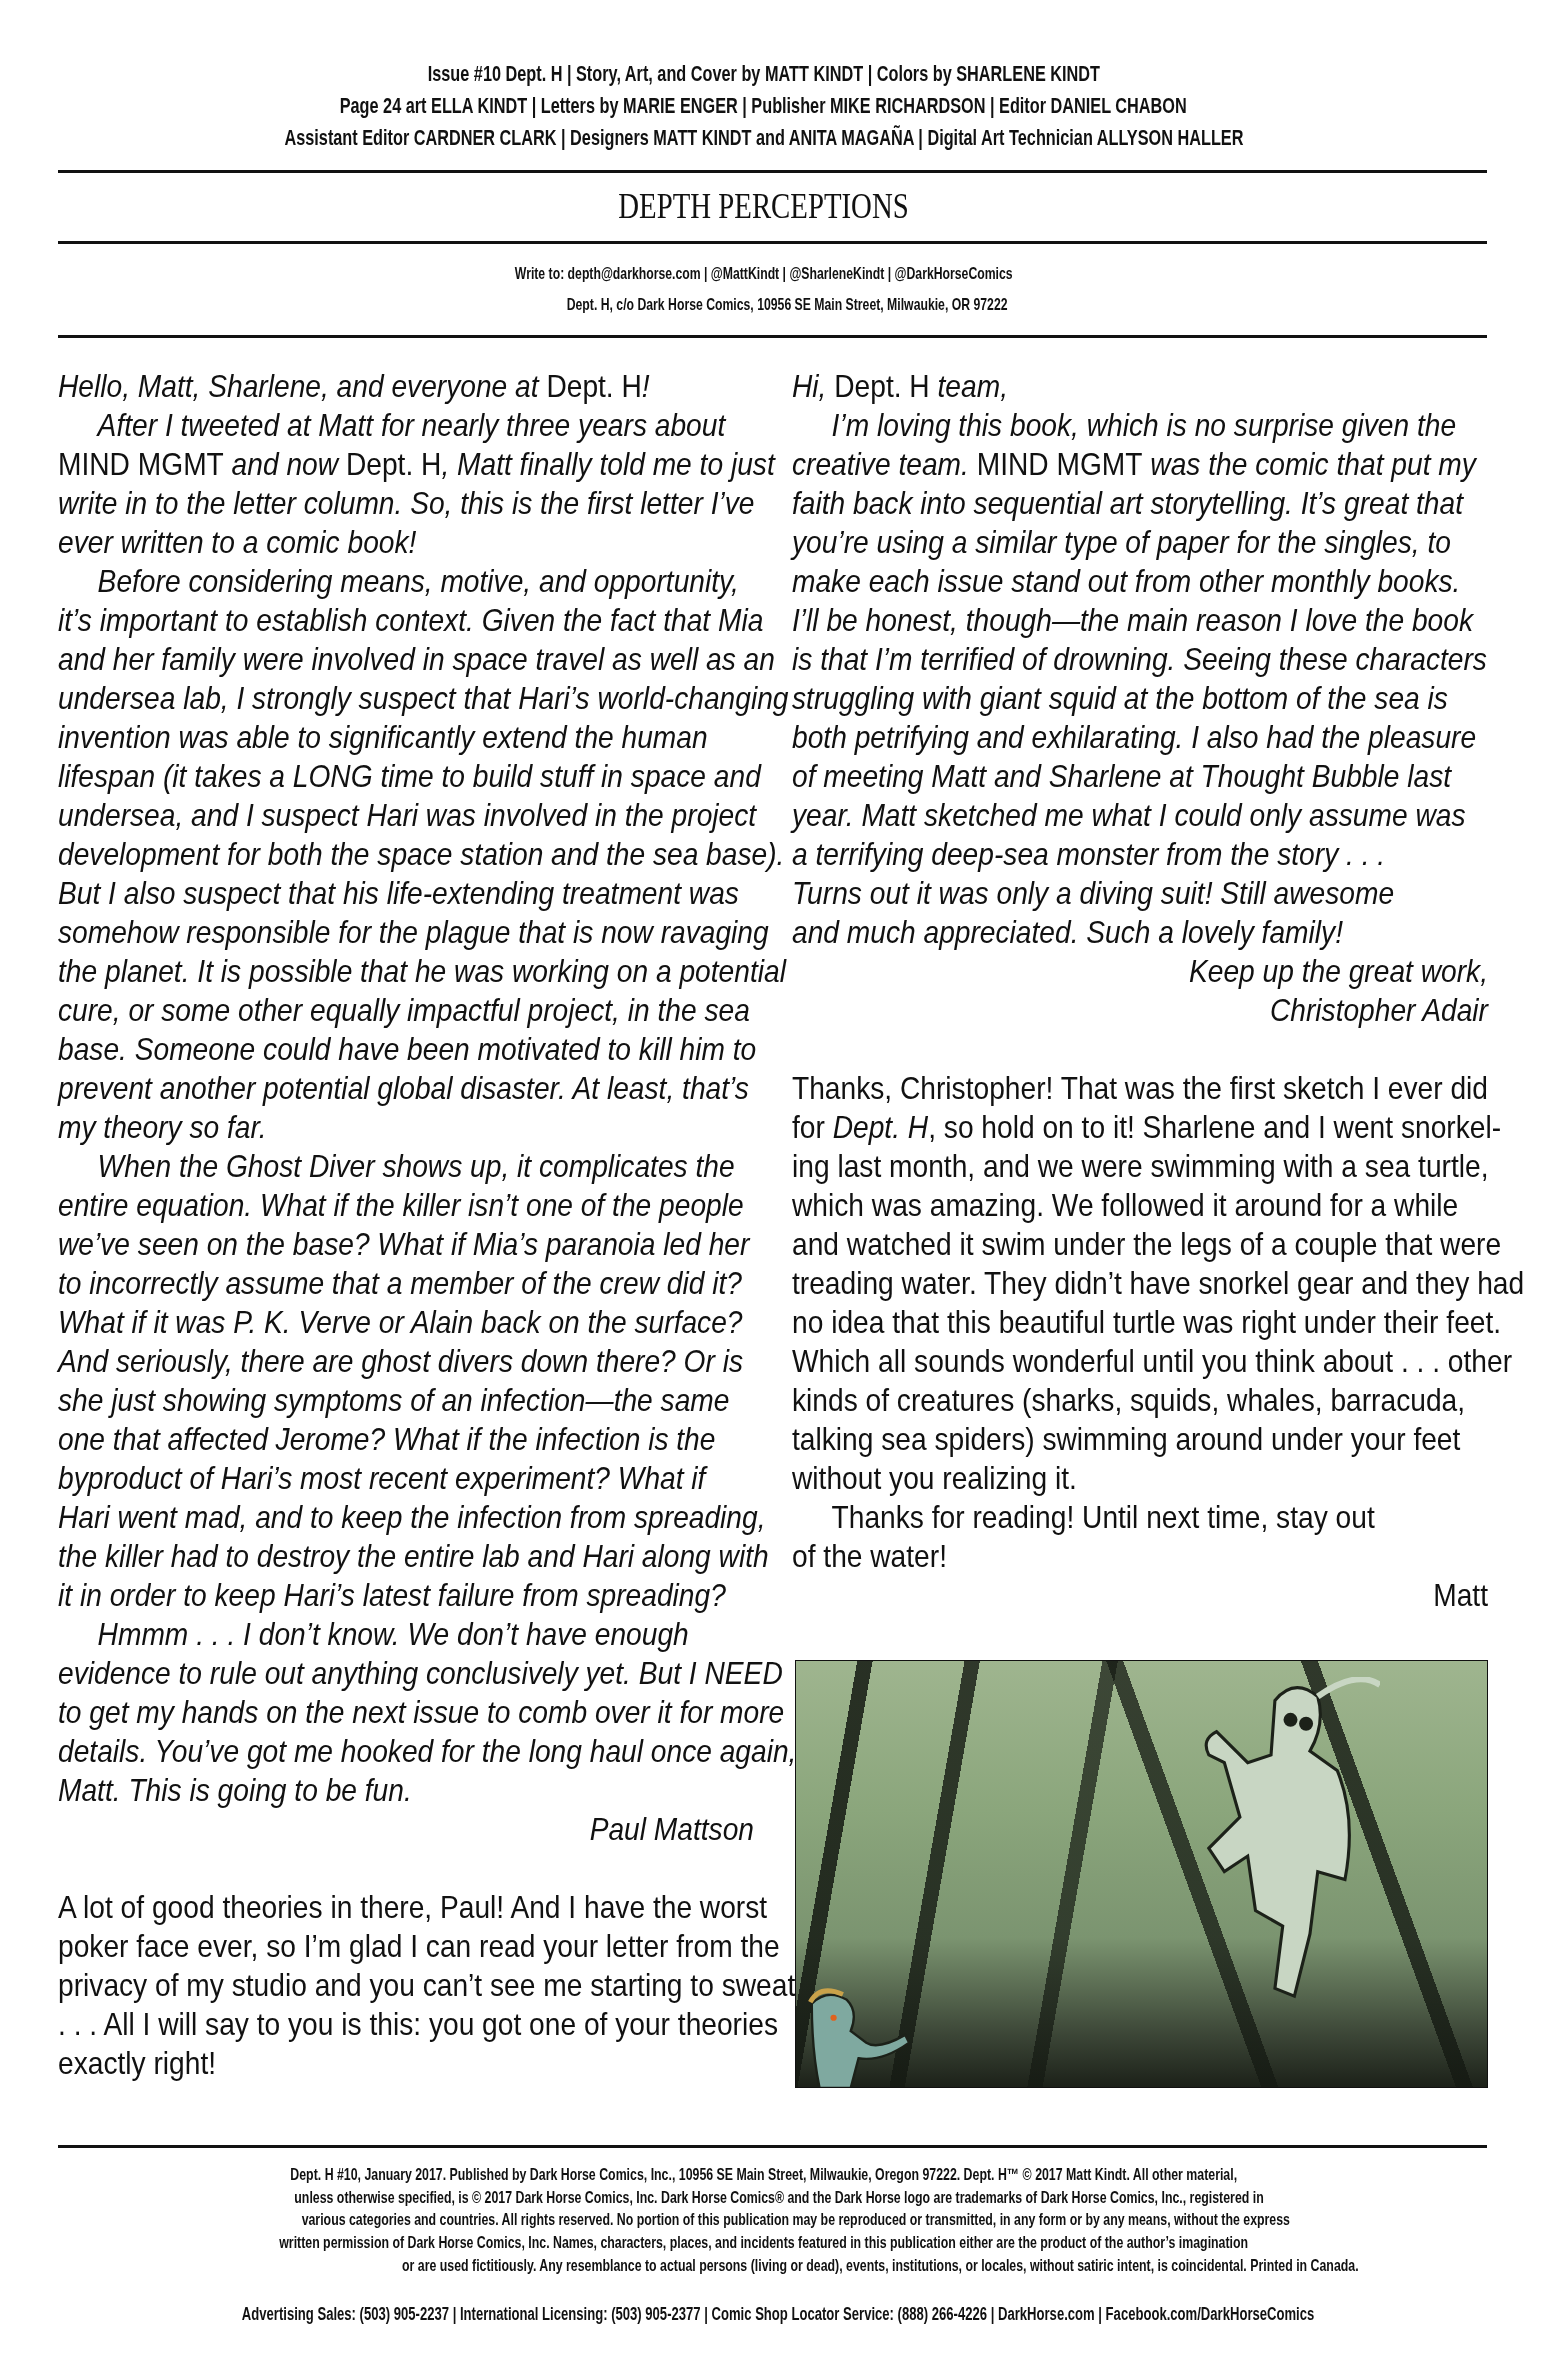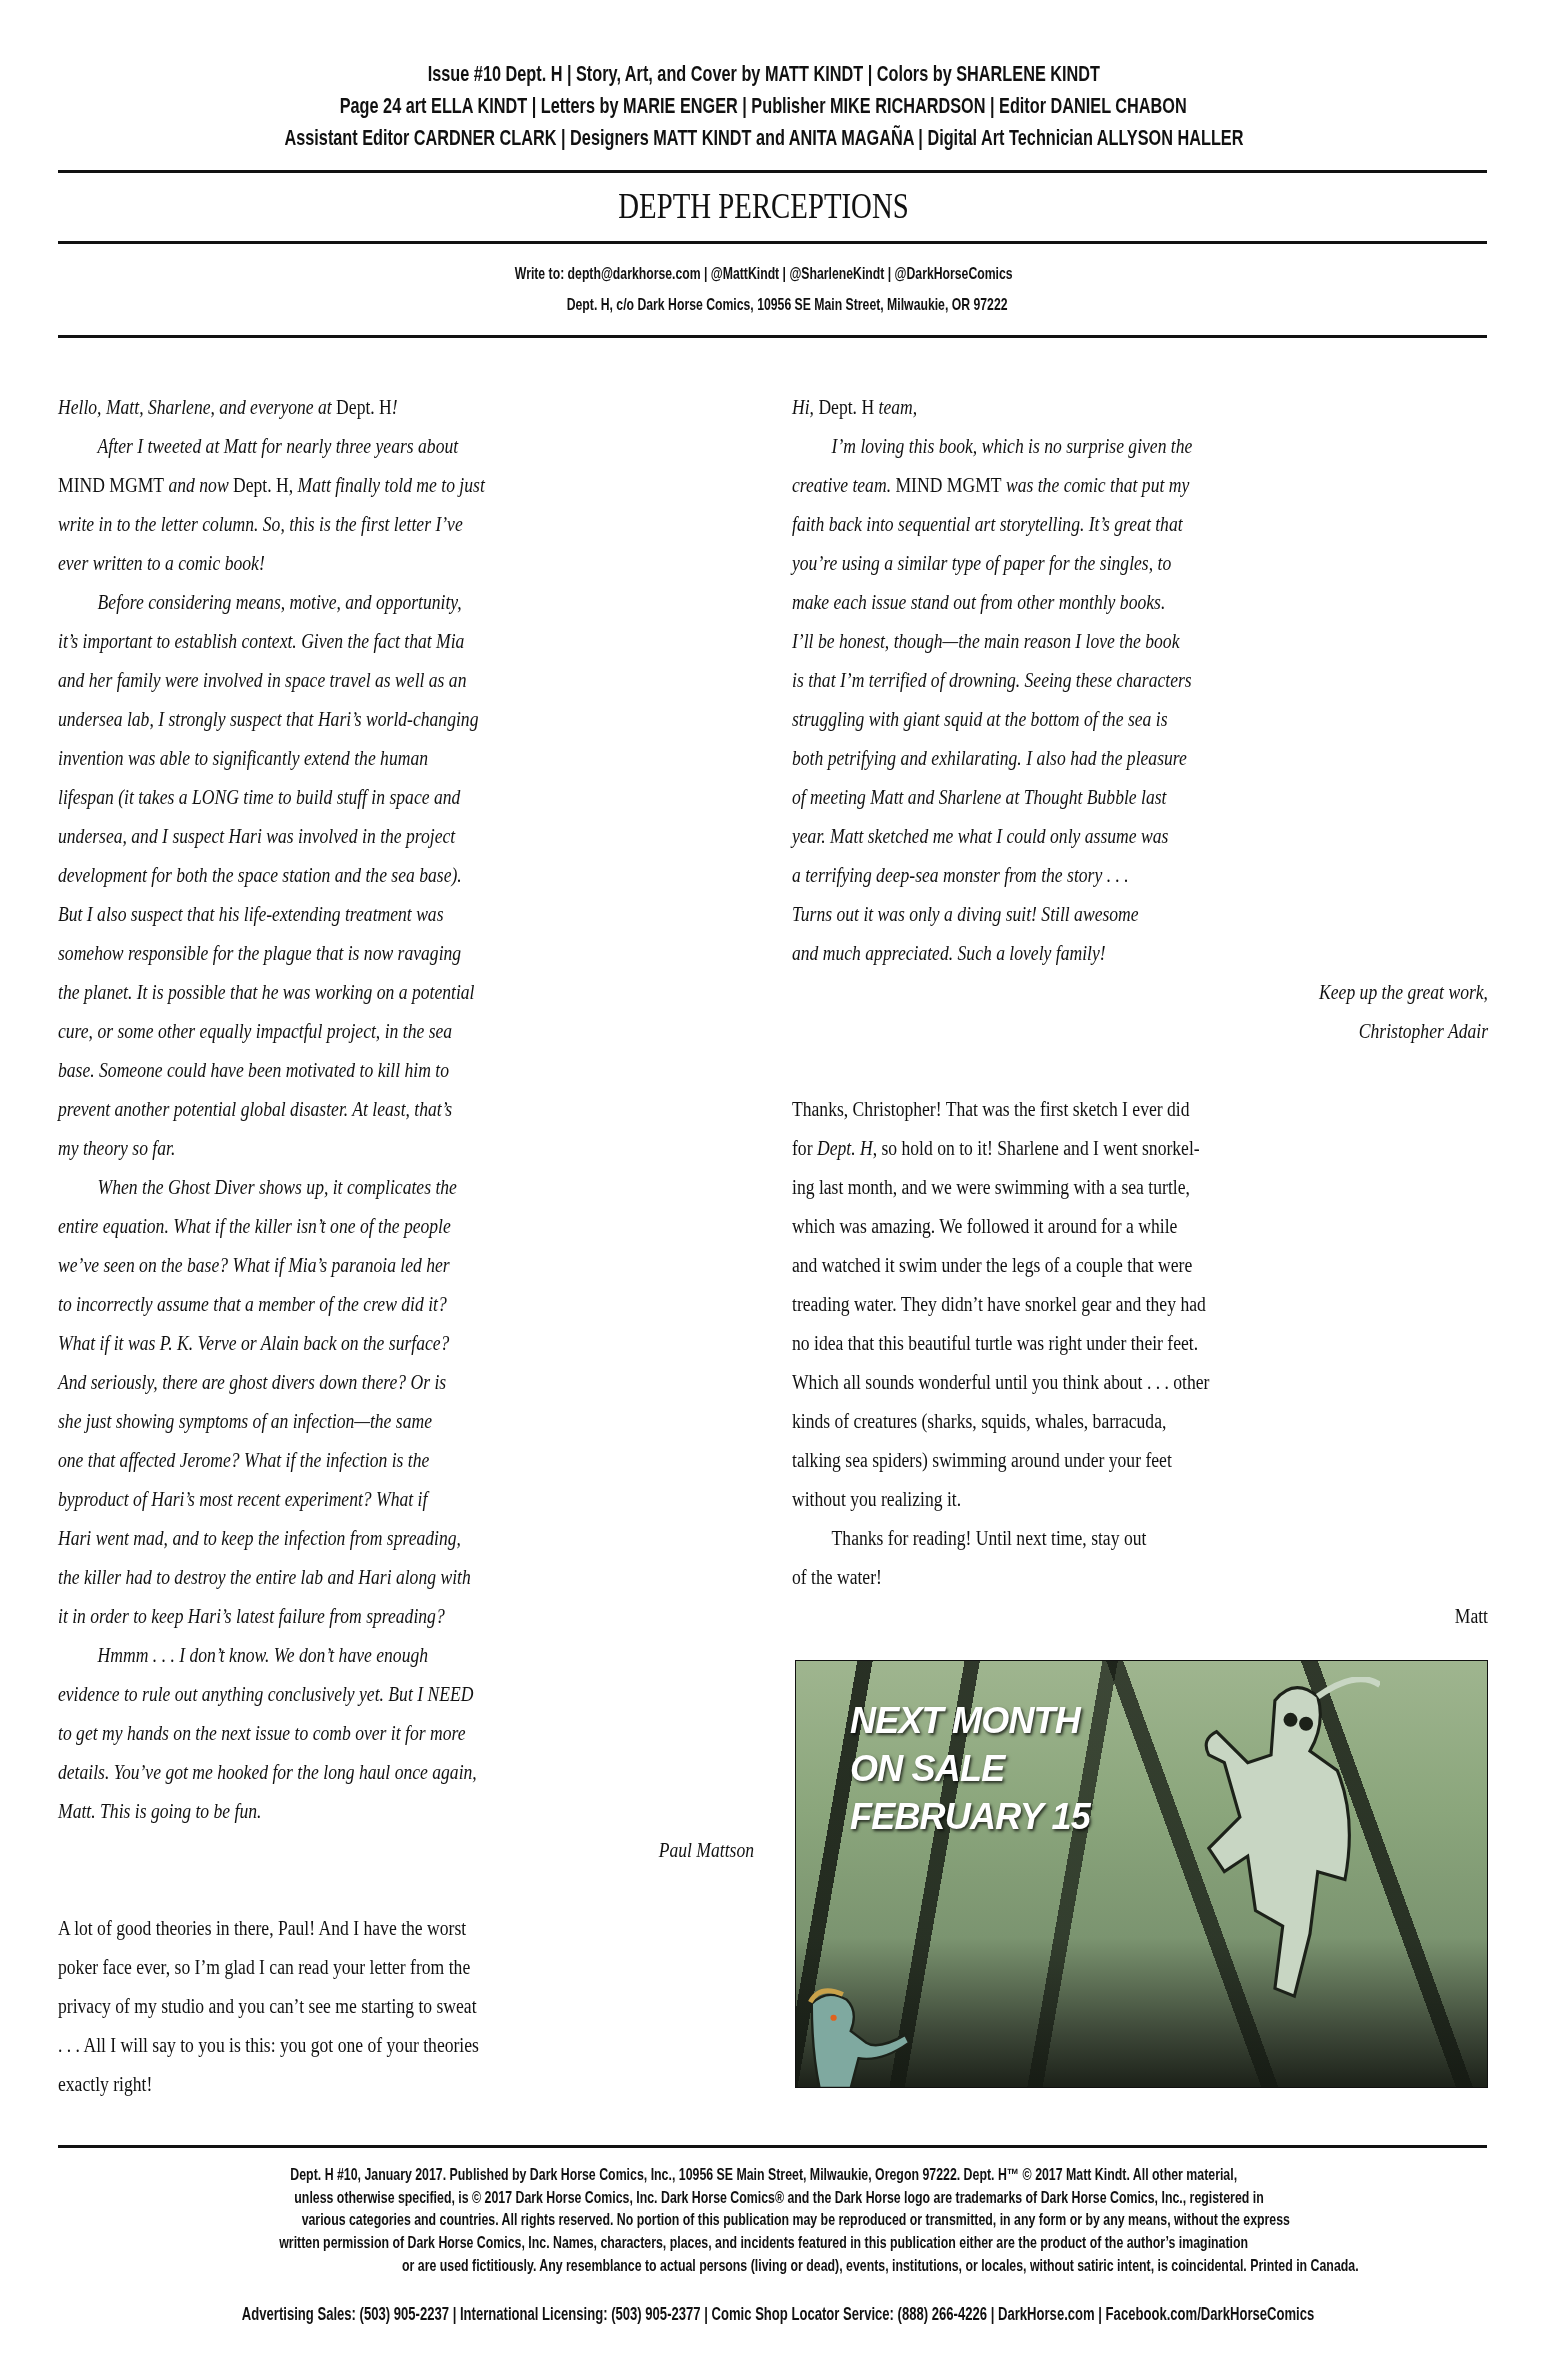--- a/index.html
+++ b/index.html
@@ -5,21 +5,21 @@
   html, body { margin:0; padding:0; background:#ffffff; }
   body { width:1546px; height:2377px; position:relative; overflow:hidden; color:#111; }
   .cond { font-family:"Liberation Sans", sans-serif; font-weight:bold; transform-origin:center; }
   .center-line { position:absolute; left:0; width:1527px; text-align:center; white-space:nowrap; }
   .center-line span.inner { display:inline-block; transform:scaleX(0.72); transform-origin:center; }
   .credits { font-size:22.6px; line-height:31px; }
   .rule { position:absolute; left:58px; width:1429px; height:3.1px; background:#111; }
   .title { font-family:"Liberation Serif", serif; font-size:36px; font-weight:normal; letter-spacing:0px; }
   .title span.inner { transform:scaleX(0.80); }
   .contact { font-size:17px; }
-  .col { position:absolute; top:388px; font-family:Liberation Serif, serif; font-size:20px; line-height:39px; }
+  .col { position:absolute; top:367px; font-family:Liberation Sans, sans-serif; font-size:32px; line-height:39px; }
   .col .line { white-space:nowrap; transform:scaleX(0.88); transform-origin:left center; height:39px; }
   .col .line.ind { padding-left:45px; }
   .col .line.right { text-align:right; transform-origin:right center; }
   .it { font-style:italic; }
   .rm { font-style:normal; }
   .gap { height:39px; }
   .left { left:58px; width:692px; }
   .right { left:792px; width:696px; }
   .art { position:absolute; left:795px; top:1660px; width:691px; height:426px; border:1.6px solid #111;
          overflow:hidden;
@@ -142,25 +142,20 @@
     <path d="M10 20 Q30 0 55 15 Q70 30 60 55 L80 70 Q95 80 130 60 L135 70 Q100 95 70 90 L60 128 L20 128 Q10 80 10 20 Z" fill="#7fa9a0" stroke="#1c2119" stroke-width="3"></path>
     <path d="M8 18 Q20 -5 50 8" fill="none" stroke="#c9a24a" stroke-width="6"></path>
     <circle cx="38" cy="38" r="4" fill="#e0621e"></circle>
   </svg>
   <svg class="diver" viewBox="0 0 230 420">
     <path d="M95 30 Q120 0 150 25 Q160 60 140 95 L175 120 Q200 180 185 260 L150 250 L140 330 L120 410 L95 400 L105 320 L70 300 L60 230 L30 250 L10 220 L50 180 L30 110 L10 100 Q0 80 20 70 L60 110 L90 100 Z" fill="#c8d6c3" stroke="#1c2119" stroke-width="4"></path>
     <circle cx="115" cy="55" r="9" fill="#1c2119"></circle>
     <circle cx="135" cy="60" r="9" fill="#1c2119"></circle>
     <path d="M150 25 Q200 -10 230 10" fill="none" stroke="#c8d6c3" stroke-width="8"></path>
   </svg>
-  <div class="promo">
-    <div>NEXT MONTH</div>
-    <div>ON SALE</div>
-    <div>FEBRUARY 15</div>
-  </div>
 </div>
 
 <div class="rule" style="top:2145px;"></div>
 
 <div class="center-line cond footer" style="top:2164px;"><span class="inner">Dept. H #10, January 2017. Published by Dark Horse Comics, Inc., 10956 SE Main Street, Milwaukie, Oregon 97222. Dept. H™ © 2017 Matt Kindt. All other material,</span></div>
 <div class="center-line cond footer" style="top:2187px;margin-left:16px;"><span class="inner">unless otherwise specified, is © 2017 Dark Horse Comics, Inc. Dark Horse Comics® and the Dark Horse logo are trademarks of Dark Horse Comics, Inc., registered in</span></div>
 <div class="center-line cond footer" style="top:2209px;padding-left:32px;"><span class="inner">various categories and countries. All rights reserved. No portion of this publication may be reproduced or transmitted, in any form or by any means, without the express</span></div>
 <div class="center-line cond footer" style="top:2232px;"><span class="inner">written permission of Dark Horse Comics, Inc. Names, characters, places, and incidents featured in this publication either are the product of the author’s imagination</span></div>
 <div class="center-line cond footer" style="top:2255px;text-align:right;"><span class="inner">or are used fictitiously. Any resemblance to actual persons (living or dead), events, institutions, or locales, without satiric intent, is coincidental. Printed in Canada.</span></div>
 

